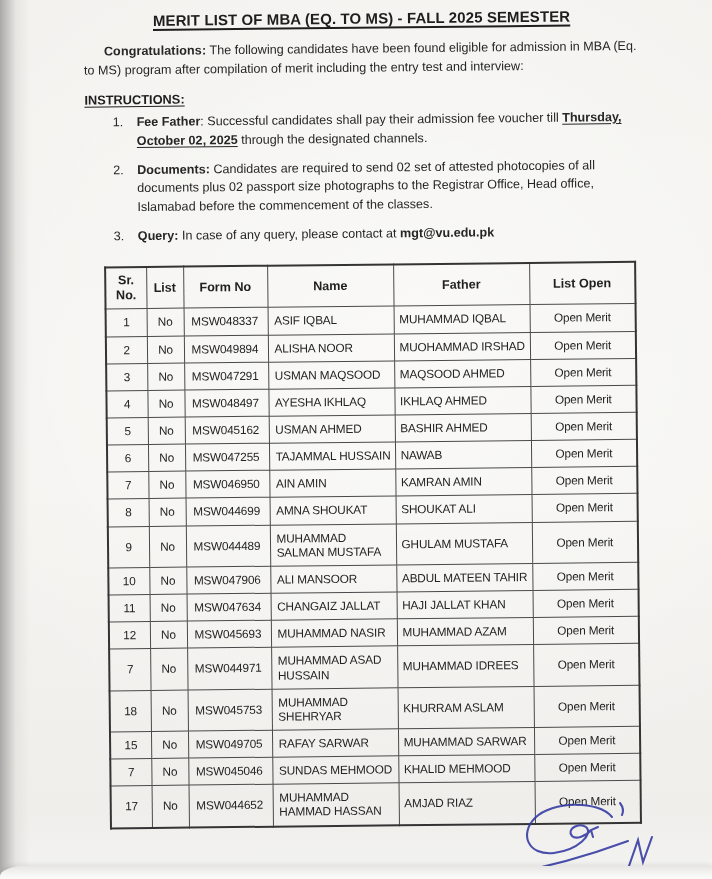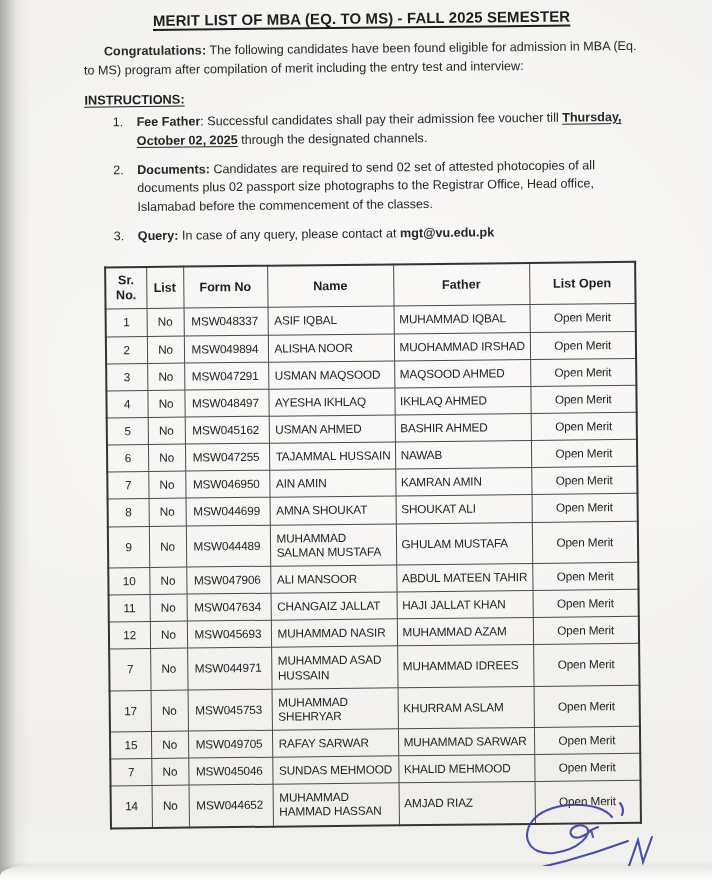--- a/index.html
+++ b/index.html
@@ -220,21 +220,21 @@
           <tr>
             <td>7</td>
             <td>No</td>
             <td>MSW044971</td>
             <td>MUHAMMAD ASAD
 HUSSAIN</td>
             <td>MUHAMMAD IDREES</td>
             <td>Open Merit</td>
           </tr>
           <tr>
-            <td>17</td>
+            <td>18</td>
             <td>No</td>
             <td>MSW045753</td>
             <td>MUHAMMAD
 SHEHRYAR</td>
             <td>KHURRAM ASLAM</td>
             <td>Open Merit</td>
           </tr>
           <tr>
             <td>15</td>
             <td>No</td>
@@ -245,21 +245,21 @@
           </tr>
           <tr>
             <td>7</td>
             <td>No</td>
             <td>MSW045046</td>
             <td>SUNDAS MEHMOOD</td>
             <td>KHALID MEHMOOD</td>
             <td>Open Merit</td>
           </tr>
           <tr>
-            <td>14</td>
+            <td>17</td>
             <td>No</td>
             <td>MSW044652</td>
             <td>MUHAMMAD
 HAMMAD HASSAN</td>
             <td>AMJAD RIAZ</td>
             <td>Open Merit</td>
           </tr>
         </tbody>
     </table>
   </div>

